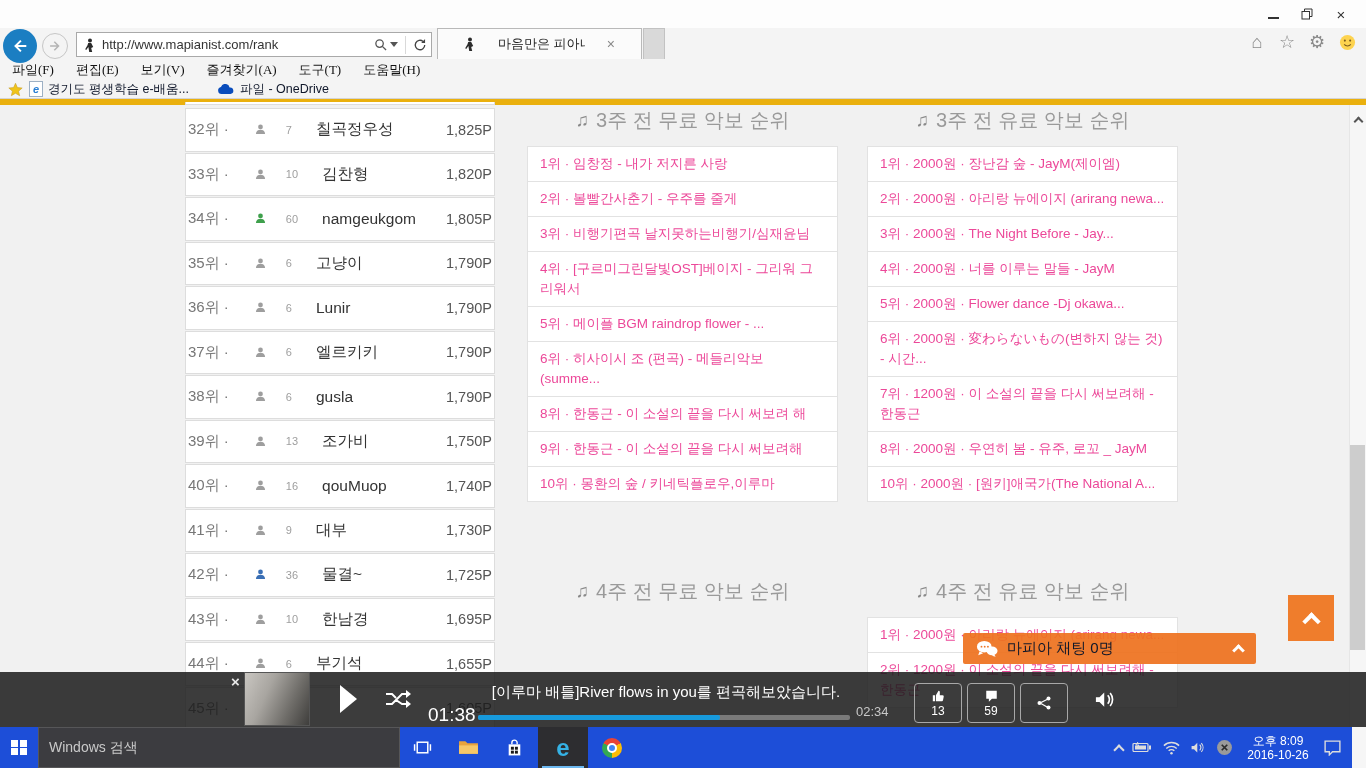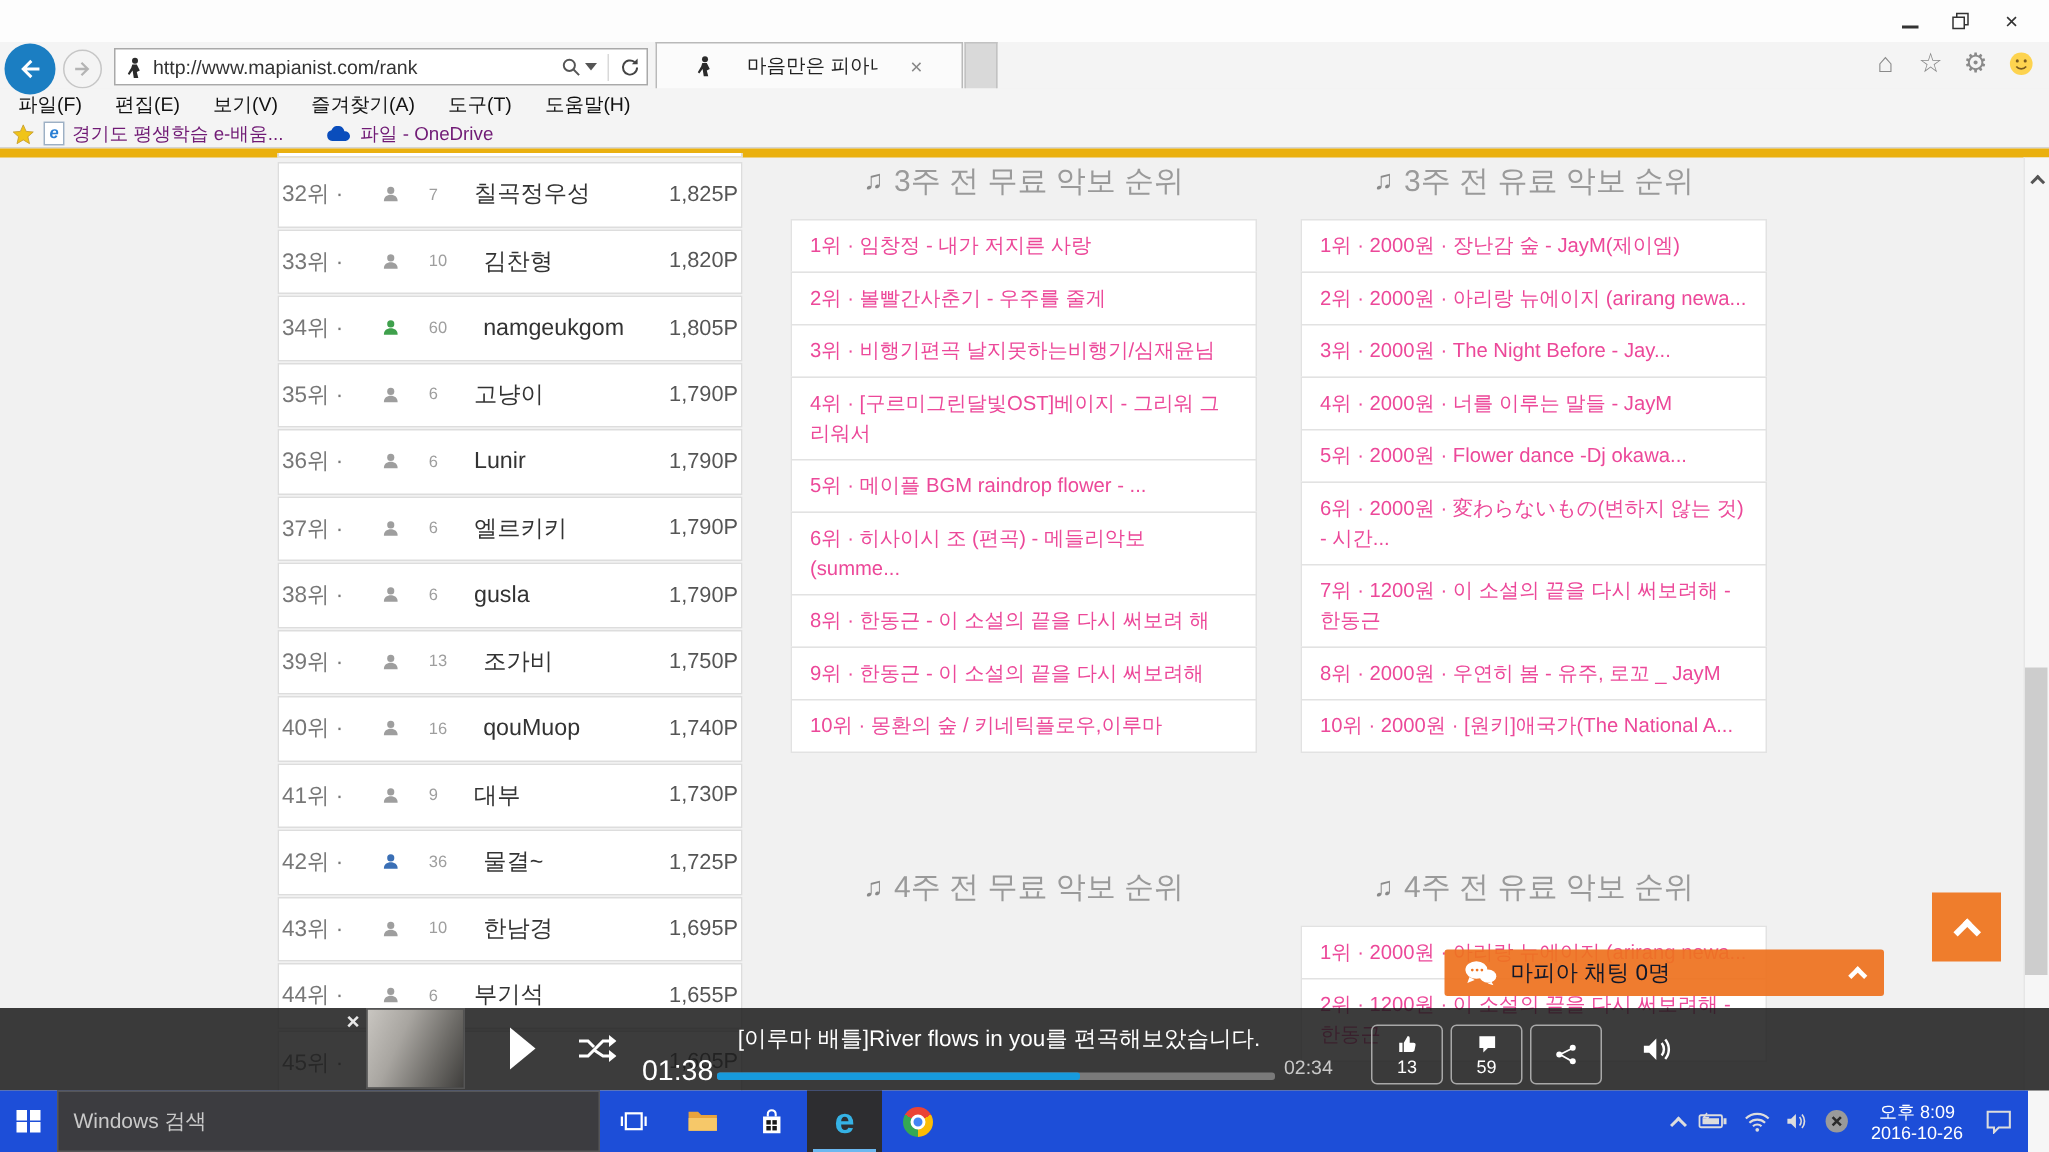--- a/index.html
+++ b/index.html
@@ -20,26 +20,26 @@
   .url-icons { display:flex; align-items:center; gap:3px; }
   .caret { width:0; height:0; border-left:4px solid transparent; border-right:4px solid transparent; border-top:5px solid #555; }
   .url-sep { width:1px; height:18px; background:#d9d9d9; margin:0 4px; }
   .tab { position:absolute; left:437px; top:0; width:205px; height:31px; background:#fbfbfb; border:1px solid #b9b9b9; border-bottom:none; display:flex; align-items:center; padding:0 26px; gap:22px; }
   .tab-title { flex:1; font-size:13px; color:#222; white-space:nowrap; overflow:hidden; }
   .tab-close { color:#888; font-size:14px; }
   .tab-stub { position:absolute; left:643px; top:0; width:22px; height:31px; background:#d9d9d9; border:1px solid #c2c2c2; border-bottom:none; }
   .nav-right { position:absolute; right:8px; top:3px; display:flex; gap:8px; align-items:center; }
   .nav-ricon { width:22px; height:22px; display:flex; align-items:center; justify-content:center; color:#8a8a8a; font-size:18px; }
 
-  .menubar { position:absolute; left:0; top:59px; width:1366px; height:21px; background:#f4f4f4; display:flex; align-items:center; padding-left:12px; gap:22px; }
+  .menubar { position:absolute; left:0; top:59px; width:1366px; height:21px; background:#f4f4f4; display:flex; align-items:center; padding-left:12px; gap:22px;font-family:Liberation Serif, serif; }
   .menu-item { font-size:13px; color:#111; }
 
   .favbar { position:absolute; left:0; top:80px; width:1366px; height:19px; background:#f4f4f4; border-bottom:1px solid #d4d4d4; display:flex; align-items:center; padding-left:8px; gap:6px; }
   .fav-item { display:flex; align-items:center; gap:5px; margin-right:22px; }
-  .fav-label { font-size:12.5px; color:#701a75; }
+  .fav-label { font-size:12.5px; color:#0f172a; }
   .iepage { width:14px; height:16px; background:#fff; border:1px solid #9db0c4; color:#2a7fd4; font-size:11px; font-weight:bold; font-style:italic; text-align:center; line-height:14px; }
 
   .banner { position:absolute; left:0; top:99px; width:1366px; height:6px; background:#eab00e; }
 
   
   .col { position:absolute; }
   #col-users { left:185px; top:102px; width:310px; }
   .partial-row { height:3px; background:#fff; border:1px solid #ddd; border-top:none; margin-bottom:3px; }
   .urow { height:43.5px; margin-bottom:1px; background:#fff; border:1px solid #ddd; display:flex; align-items:center; padding:0 2px;gap:17px; }
   .u-rank { font-size:15px; color:#777; }

